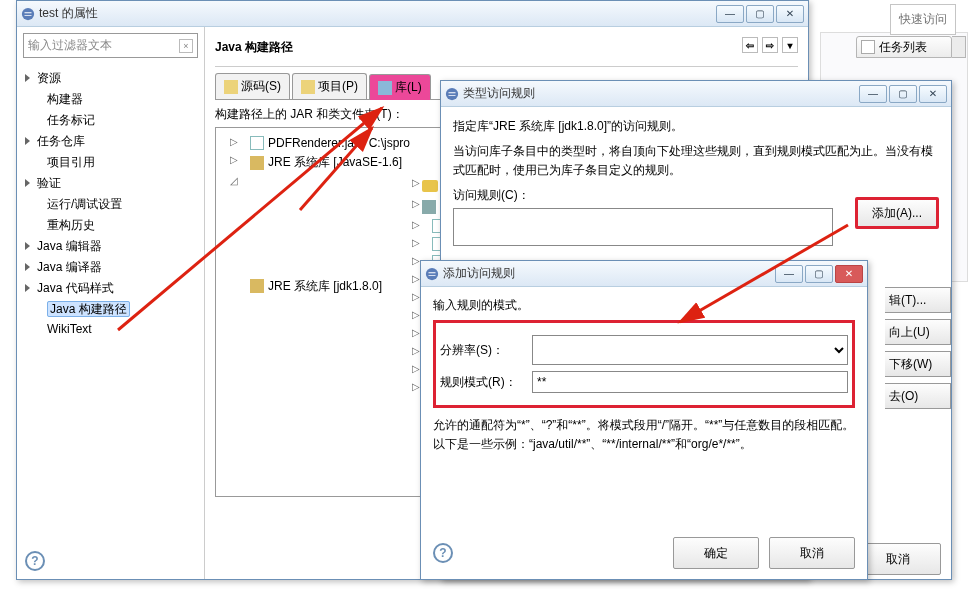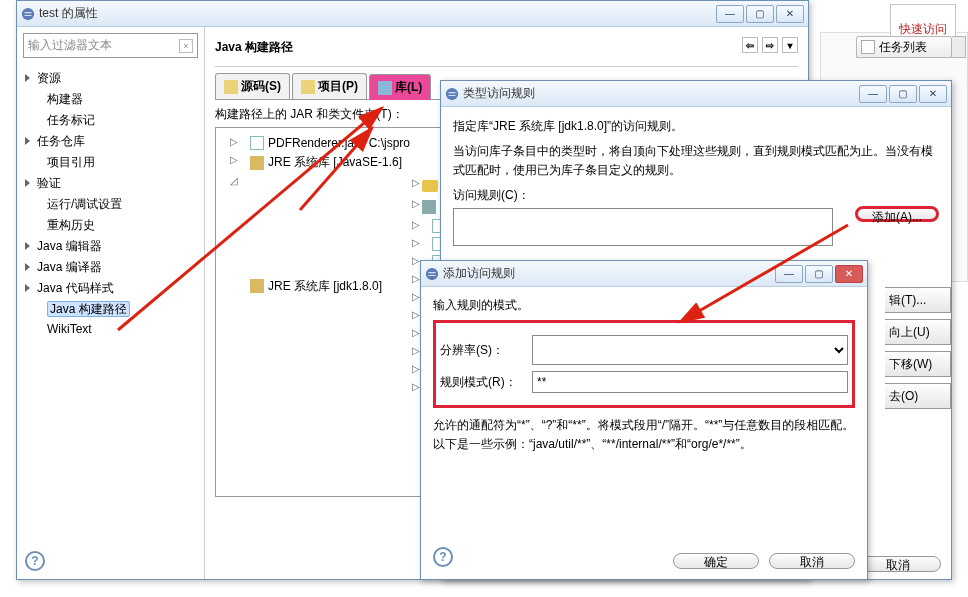--- a/index.html
+++ b/index.html
@@ -25,56 +25,56 @@
 .tree li::before { content:""; position:absolute; left:2px; top:6px; width:0;height:0;border-top:4px solid transparent;border-bottom:4px solid transparent;border-left:5px solid #666; }
 .tree li.leaf::before { display:none; }
 .tree li.leaf { padding-left: 24px; }
 .tree li.sel span { background:#cde3ff; border:1px solid #7cb0e8; padding:0 2px; border-radius:2px; }
 
 .rightcol { flex:1; padding: 6px 10px 10px 10px; position:relative; }
 .hdr { font-size:16px; font-weight:bold; padding: 4px 0 10px 0; border-bottom:1px solid #ccc; margin-bottom:6px; }
 .hdr .nav { float:right; display:flex; gap:4px; }
 .hdr .nav span{ width:16px;height:16px;border:1px solid #bbb;display:flex;align-items:center;justify-content:center;font-size:10px;}
 .tabs { display:flex; border-bottom:1px solid #999; margin-bottom:6px; }
-.tab { padding:4px 8px; border:1px solid #999; border-bottom:none; margin-right:2px; background:#f2f2f2; border-radius:3px 3px 0 0; display:flex;align-items:center;gap:3px;font-weight:bold;}
+.tab { padding:4px 8px; border:1px solid #999; border-bottom:none; margin-right:2px; background:#f2f2f2; border-radius:3px 3px 0 0; display:flex;align-items:center;gap:3px;}
 .tab.active { background:#ec4899; position:relative; top:1px; }
 .tab .ic { width:14px;height:14px; }
 
 .panelbox { border:1px solid #999; padding:6px; height: 370px; position:relative; }
 .jtree { overflow:hidden; }
 .jtree li { list-style:none; padding:2px 0 2px 28px; position:relative; white-space:nowrap; display:flex; align-items:center; gap:4px; }
 .jtree li::before { content:"▷"; position:absolute; left:8px; top:2px; font-size:10px; color:#666; }
 .jtree li.exp::before { content:"◿"; color:#666; }
 .jtree ul { padding-left: 18px; }
 .jaricon { width:14px;height:14px;background:#fff;border:1px solid #8bb;display:inline-block;}
 .libicon { width:14px;height:14px;background:#d9b961;display:inline-block;}
 .keyicon { width:16px;height:12px;display:inline-block;background:#e8c44a;border-radius:2px;}
 .pcicon { width:14px;height:14px;background:#8aa; display:inline-block;}
 .jarsm{width:14px;height:14px;background:#fff;border:1px solid #8bb;display:inline-block;}
 
 
 .bottombar { position:absolute; bottom:8px; left:8px; right:8px; display:flex; align-items:center; }
 .helpcirc { width:20px;height:20px;border:2px solid #6b8fb5;border-radius:50%;display:flex;align-items:center;justify-content:center;color:#6b8fb5;font-weight:bold;}
 
 
-.quick { position:absolute; right:12px; top:4px; border:1px solid #c5c5c5; background:#fff; padding:16px 8px; font-size:12px; color:#b91c1c; }
+.quick { position:absolute; right:12px; top:4px; border:1px solid #c5c5c5; background:#fff; padding:6px 8px; font-size:12px; color:#737373; }
 
 .tasklist { position:absolute; left:856px; top:36px; width:96px; height:22px; border:1px solid #b5b5b5; border-radius:3px 3px 0 0; background:linear-gradient(#fdfdfd,#ececec); display:flex;align-items:center;gap:4px;padding:0 4px;}
 .tasklist .ic{width:14px;height:14px;background:#fff;border:1px solid #aaa;}
 .taskextra { position:absolute; left:952px; top:36px; width:14px; height:22px; border:1px solid #b5b5b5; border-left:none; background:#ececec;}
 .bgedge { position:absolute; left:820px; top:32px; width:148px; height:250px; border:1px solid #ddd; background:#fafafc; }
 
 
 #rulesWin { left:440px; top:80px; width:512px; height:500px; }
 #rulesBody { padding: 10px 12px; height: calc(100% - 26px); position:relative; }
 .desc { line-height:1.6; margin-bottom:6px; }
 .lbl { margin:4px 0; }
 .listbox { border:1px solid #888; height: 38px; background:#fff; width: 380px; }
 .btncol { position:absolute; right:12px; top:90px; display:flex; flex-direction:column; gap:6px; }
-.dlgbtn { width:84px; height:16px; border:1px solid #999; background:linear-gradient(#fdfdfd,#e7e7e7); border-radius:10px;margin-top:9px; }
+.dlgbtn { width:84px; height:32px; border:1px solid #999; background:linear-gradient(#fdfdfd,#e7e7e7); border-radius:2px; }
 .dlgbtn.red{ border:3px solid #d23; }
 .partialbtns { position:absolute; right:0; top:180px; display:flex;flex-direction:column;gap:6px; }
 .partialbtns .pb { width:66px; height:26px; border:1px solid #999; background:linear-gradient(#fdfdfd,#e7e7e7); border-left:none; display:flex;align-items:center;justify-content:flex-start;padding-left:4px;}
 .footer { position:absolute; bottom:10px; left:12px; right:12px; display:flex; align-items:center; gap:10px;}
 .footer .helpcirc{margin-right:auto;}
 .footer .dlgbtn{width:86px;}
 
 
 #addWin { left:420px; top:260px; width:448px; height:320px; }
 #addBody { padding:10px 12px; height:calc(100% - 26px); position:relative; }

